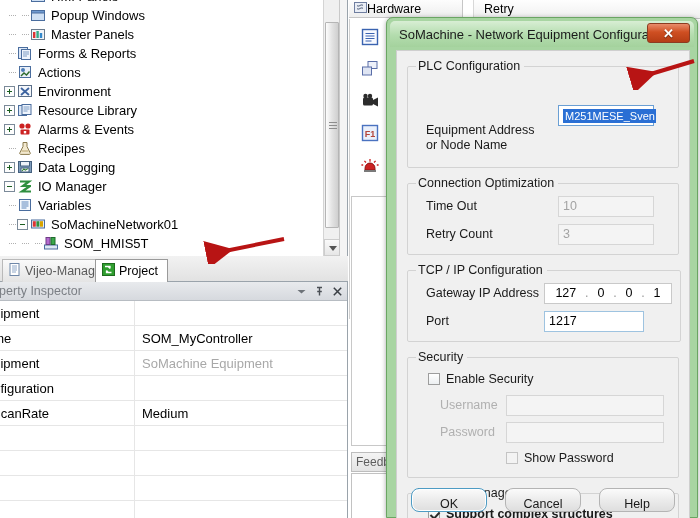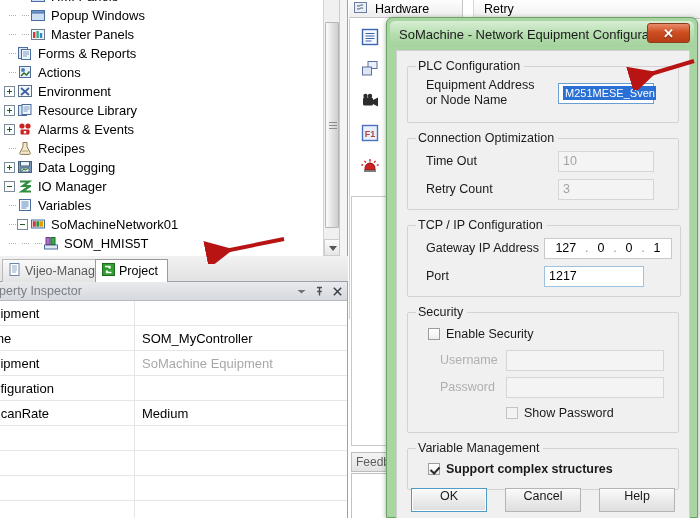--- a/index.html
+++ b/index.html
@@ -139,21 +139,21 @@
   .gc-val.muted { color: #a8a8a8; }
   .grid-row.section .gc-name span { left: -14px; }
 
   
   #right-area {
     position: absolute; left: 349px; top: 0; width: 351px; height: 518px;
     background: #ffffff;
   }
   #hw-bar {
     position: absolute; left: 0; top: 0; width: 114px; height: 18px;
-    display: flex; align-items: center; gap: 8px; padding-left: 5px;
+    display: flex; align-items: center; gap: 0; padding-left: 5px;
     background: linear-gradient(to bottom,#fdfdfd,#eeeeee);
     border-bottom: 1px solid #c6c6c6; border-right: 1px solid #c6c6c6;
     font-size: 12.5px;
   }
   #name-col {
     position: absolute; left: 124px; top: 0; width: 227px; height: 19px;
     background: linear-gradient(to bottom,#fefefe,#f0f0f0);
     border-bottom: 1px solid #c6c6c6; border-left: 1px solid #d8d8d8;
     display: flex; align-items: center; padding-left: 10px;
     font-size: 12.5px;
@@ -263,23 +263,23 @@
     border: solid #2b2b2b; border-width: 0 2px 2px 0;
     transform: rotate(42deg);
   }
 
   #btnrow {
     position: absolute; left: 10px; right: 10px; bottom: 21px;
     display: flex; justify-content: center; gap: 18px;
   }
   .btn {
     width: 76px; height: 24px;
-    display: flex; align-items: flex-start; justify-content: center;
+    display: flex; align-items: flex-end; justify-content: center;
     font-size: 12.5px; color: #1a1a1a;
-    border: 1px solid #b4b4b4; border-radius: 0;
+    border: 1px solid #b4b4b4; border-radius: 8px;
     background: linear-gradient(to bottom,#fbfbfb,#ececec 48%,#dedede);
   }
   .btn.default {
     border: 1px solid #4e9cc4;
     box-shadow: inset 0 0 0 1px #ffffff;
   }
 
   
   .arrow { position: absolute; pointer-events: none; }
 </style>
@@ -656,21 +656,21 @@
       <div id="dlg-close">
         <span>✕</span>
       </div>
     </div>
 
     <div id="dlg-body">
 
       <fieldset class="grp">
         <legend>PLC Configuration</legend>
         <div style="display:flex;align-items:center;padding:1px 0 6px 0;">
-          <div style="width:142px;padding-left:10px;line-height:15px;">
+          <div style="width:142px;padding-left:10px;line-height:15px;margin-top:45px;">
             <div class="flabel">Equipment Address</div>
             <div class="flabel">or Node Name</div>
           </div>
           <div class="tbox focus" style="width:96px;">
             <span class="sel-text">M251MESE_Sven</span>
           </div>
         </div>
       </fieldset>
 
       <fieldset class="grp">

